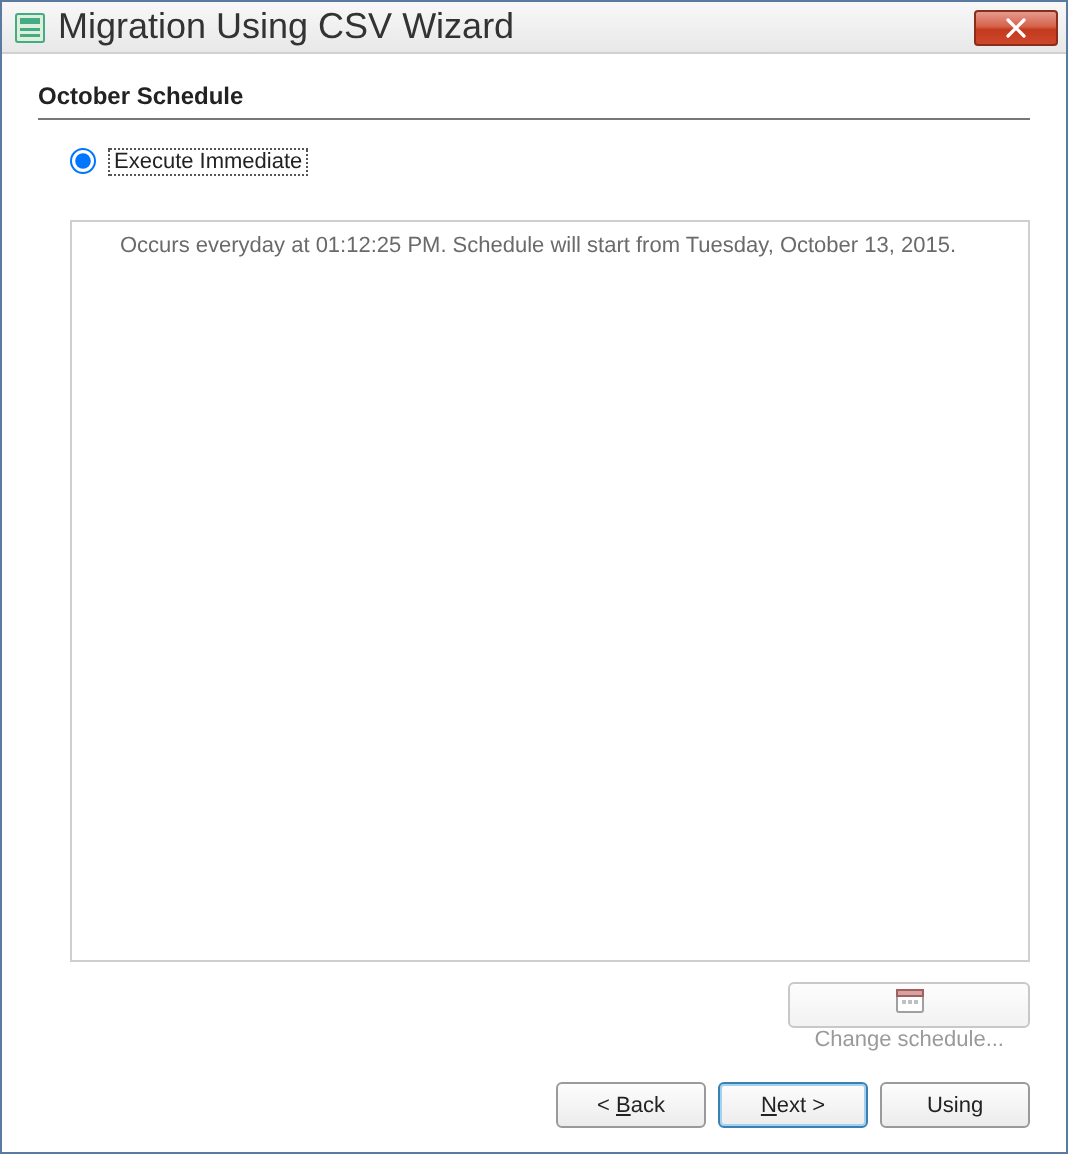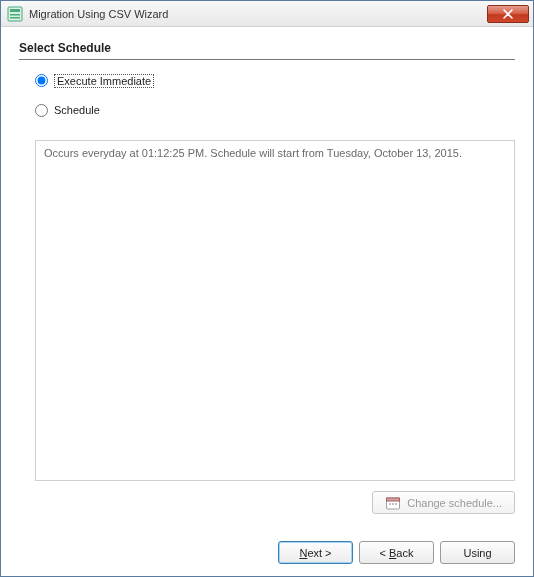--- a/index.html
+++ b/index.html
@@ -27,21 +27,21 @@
     height: 16px;
     margin-right: 6px;
     display: flex;
     align-items: center;
     justify-content: center;
   }
   .titlebar-icon svg { width: 16px; height: 16px; }
   .titlebar-text {
     flex: 1;
     color: #333;
-    font-size: 11px;
+    font-size: 18px;
   }
   .titlebar-close {
     width: 42px;
     height: 18px;
     background: linear-gradient(to bottom, #e49a8f 0%, #d6624a 45%, #c23b1e 55%, #cf472a 100%);
     border: 1px solid #8a2e1a;
     border-radius: 2px;
     display: flex;
     align-items: center;
     justify-content: center;
@@ -76,21 +76,21 @@
     margin: 0 6px 0 0;
   }
   .radio-label { color: #222; }
   .focus-box { border: 1px dotted #555; padding: 0 2px; }
   .schedule-area {
     margin-left: 16px;
     margin-right: 0;
     border: 1px solid #cfcfcf;
     background: #fff;
     flex: 1;
-    padding: 6px 8px;
+    padding: 6px 24px;
     color: #6a6a6a;
     font-size: 11px;
     overflow: hidden;
   }
   .change-row {
     display: flex;
     justify-content: flex-end;
     margin-top: 10px;
     margin-bottom: 20px;
     padding-right: 0;
@@ -100,20 +100,21 @@
     background: linear-gradient(to bottom, #fdfdfd, #ececec);
     border: 1px solid #9a9a9a;
     border-radius: 3px;
     font-size: 11px;
     padding: 0 12px;
     cursor: pointer;
     color: #222;
     display: inline-flex;
     align-items: center;
     gap: 6px;
+    flex-direction: column;
   }
   .disabled-btn {
     color: #9a9a9a;
     border-color: #c8c8c8;
     cursor: default;
     background: linear-gradient(to bottom, #fdfdfd, #f2f2f2);
   }
   .btn-default {
     border: 1px solid #3c7fb1;
     box-shadow: 0 0 0 1px #a3d1f0 inset;
@@ -143,30 +144,26 @@
   </span>
   <span class="titlebar-text">Migration Using CSV Wizard</span>
   <div class="titlebar-close">
     <svg viewBox="0 0 10 10">
       <path d="M1 1 L9 9 M9 1 L1 9" stroke="#fff" stroke-width="1.6" stroke-linecap="round"></path>
     </svg>
   </div>
 </div>
 
 <div class="content">
-  <div class="section-title">Select Schedule</div>
+  <div class="section-title">October Schedule</div>
 
   <div class="radio-group">
     <label class="radio-row">
       <input type="radio" name="sched" checked="" style="">
       <span class="radio-label focus-box">Execute Immediate</span>
-    </label>
-    <label class="radio-row">
-      <input type="radio" name="sched" style="">
-      <span class="radio-label">Schedule</span>
     </label>
   </div>
 
   <div class="schedule-area">
     <span>Occurs everyday at  01:12:25 PM. Schedule will start from Tuesday, October 13, 2015.</span>
   </div>
 
   <div class="change-row">
     <button class="btn disabled-btn">
       <span class="cal-icon">
@@ -176,23 +173,23 @@
           <rect x="4" y="8" width="2" height="2" fill="#c0c0c0"></rect>
           <rect x="7" y="8" width="2" height="2" fill="#c0c0c0"></rect>
           <rect x="10" y="8" width="2" height="2" fill="#c0c0c0"></rect>
         </svg>
       </span>
       <span>Change schedule...</span>
     </button>
   </div>
 
   <div class="nav-row">
+    <button class="btn">
+      <span><span>&lt; </span><span class="underline-mnemonic">B</span><span>ack</span></span>
+    </button>
     <button class="btn btn-default">
       <span><span class="underline-mnemonic">N</span><span>ext &gt;</span></span>
-    </button>
-    <button class="btn">
-      <span><span>&lt; </span><span class="underline-mnemonic">B</span><span>ack</span></span>
     </button>
     <button class="btn">
       <span>Using</span>
     </button>
   </div>
 </div>
 
 </body></html>

